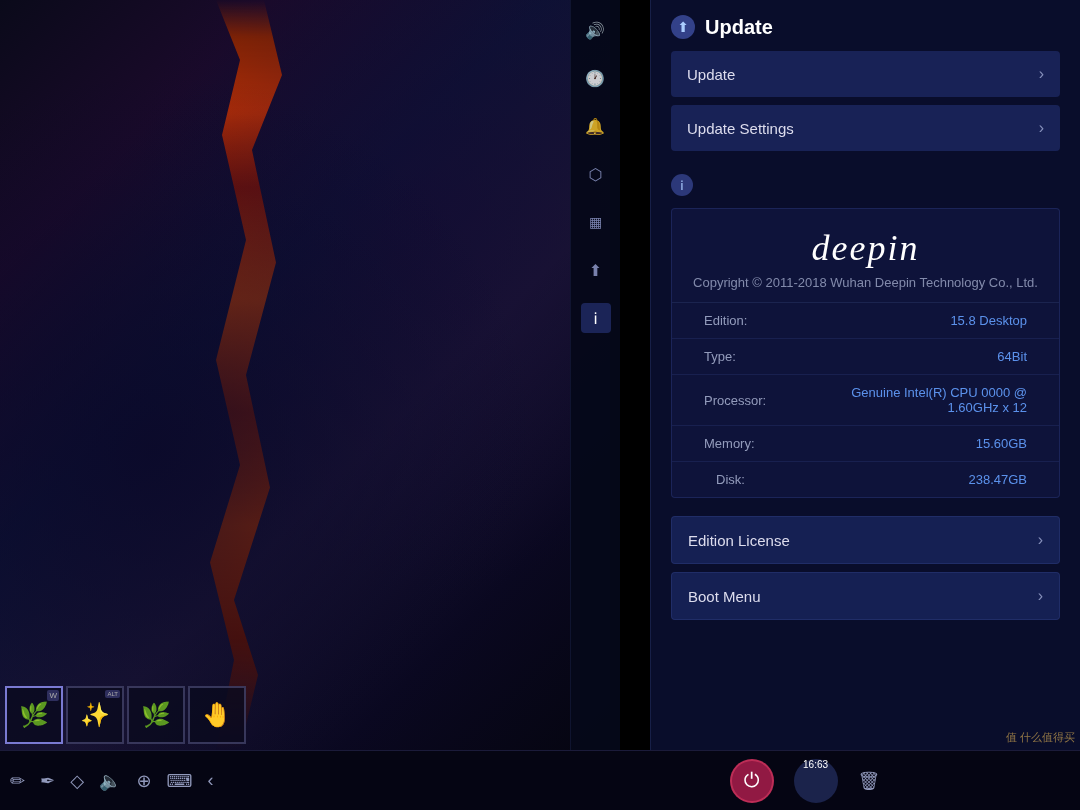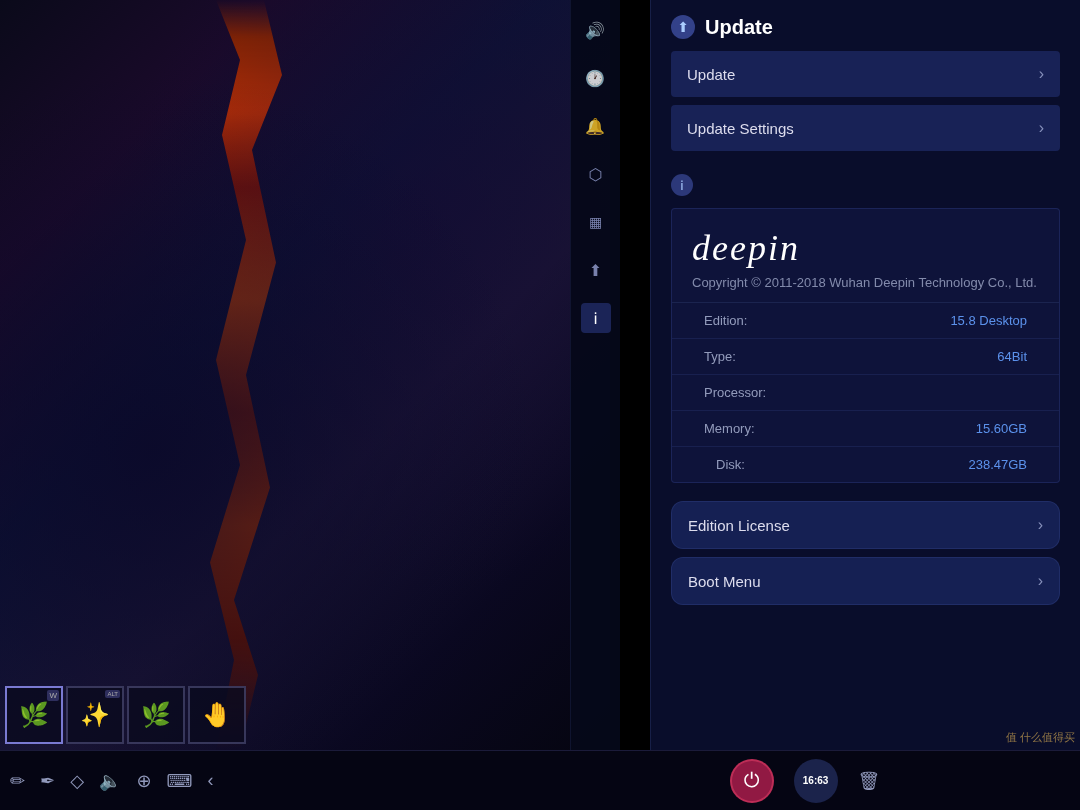--- a/index.html
+++ b/index.html
@@ -243,21 +243,21 @@
     
     .deepin-card {
       background: rgba(15, 20, 60, 0.9);
       border: 1px solid rgba(60, 80, 160, 0.3);
       border-radius: 4px;
       overflow: hidden;
     }
 
     .deepin-logo-area {
       padding: 18px 20px 12px 20px;
-      text-align: left;
+      text-align: center;
       border-bottom: 1px solid rgba(60, 80, 130, 0.3);
     }
 
     .deepin-logo-text {
       font-size: 36px;
       font-weight: 300;
       color: #ffffff;
       letter-spacing: 2px;
       font-style: italic;
       font-family: Georgia, serif;
@@ -302,21 +302,21 @@
     .bottom-buttons {
       padding: 8px 20px;
     }
 
     .bottom-menu-item {
       display: flex;
       align-items: center;
       justify-content: space-between;
       padding: 14px 16px;
       background: rgba(30, 45, 110, 0.6);
-      border-radius: 12px;
+      border-radius: 4px;
       margin-bottom: 8px;
       cursor: pointer;
       color: #dde;
       font-size: 15px;
       border: 1px solid rgba(60, 80, 150, 0.3);
     }
 
     
     .taskbar-items {
       display: flex;
@@ -352,25 +352,25 @@
       cursor: pointer;
       border: 2px solid rgba(220, 60, 100, 0.6);
     }
 
     .clock-display {
       background: rgba(60, 80, 160, 0.4);
       border-radius: 50%;
       width: 44px;
       height: 44px;
       display: flex;
-      align-items: center;
+      align-items: flex-start;
       justify-content: center;
       color: #fff;
       font-size: 10px;
-      font-weight: bold;
+      font-weight: normal;
       text-align: center;
       cursor: pointer;
     }
 
     .taskbar-right {
       display: flex;
       align-items: center;
       gap: 10px;
     }
 
@@ -473,20 +473,21 @@
           <div class="sysinfo-row">
             <span class="sysinfo-label">Edition:</span>
             <span class="sysinfo-value">15.8 Desktop</span>
           </div>
           <div class="sysinfo-row">
             <span class="sysinfo-label">Type:</span>
             <span class="sysinfo-value">64Bit</span>
           </div>
           <div class="sysinfo-row">
             <span class="sysinfo-label">Processor:</span>
+            <span class="sysinfo-value">Genuine Intel(R) CPU 0000 @ 1.60GHz x 12</span>
           </div>
           <div class="sysinfo-row">
             <span class="sysinfo-label">Memory:</span>
             <span class="sysinfo-value">15.60GB</span>
           </div>
           <div class="sysinfo-row">
             <span class="sysinfo-label">Disk:</span>
             <span class="sysinfo-value">238.47GB</span>
           </div>
         </div>

